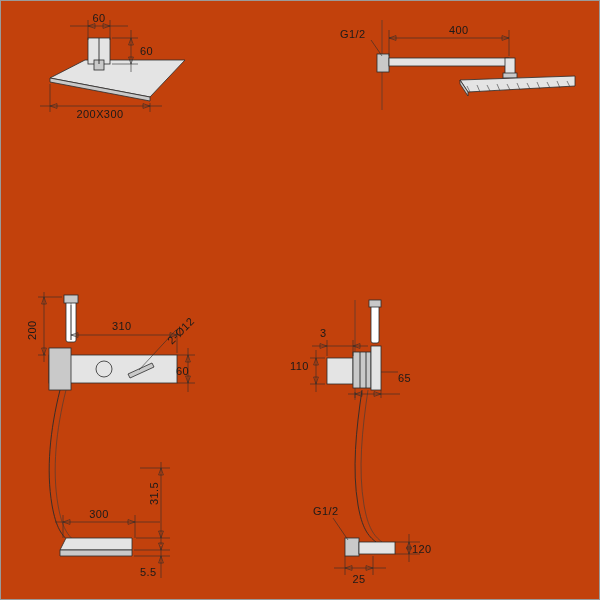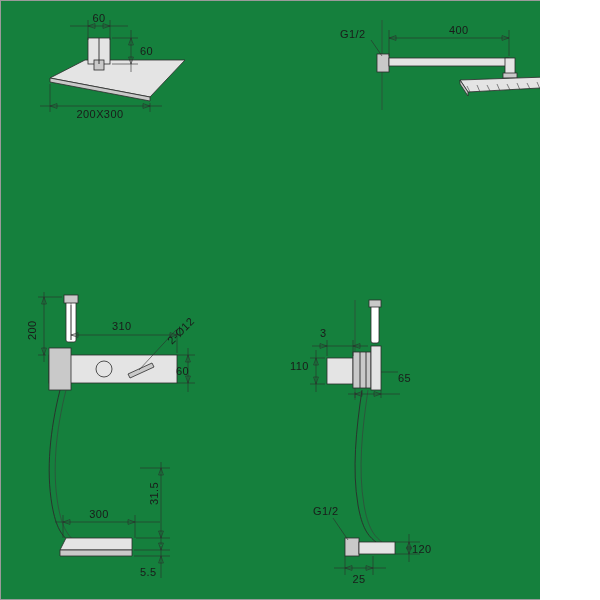--- a/index.html
+++ b/index.html
@@ -5,23 +5,23 @@
   html, body {
     margin: 0;
     padding: 0;
     background: #ffffff;
   }
   body {
     font-family: "Liberation Sans", sans-serif;
   }
   #sheet {
     position: relative;
-    width: 540px;
+    width: 600px;
     height: 600px;
-    background: #15803d;
+    background: #c2410c;
     overflow: hidden;
     text-align: right;
   }
   #sheet svg {
     position: absolute;
     left: 0;
     top: 0;
   }
   .frame {
     fill: none;

